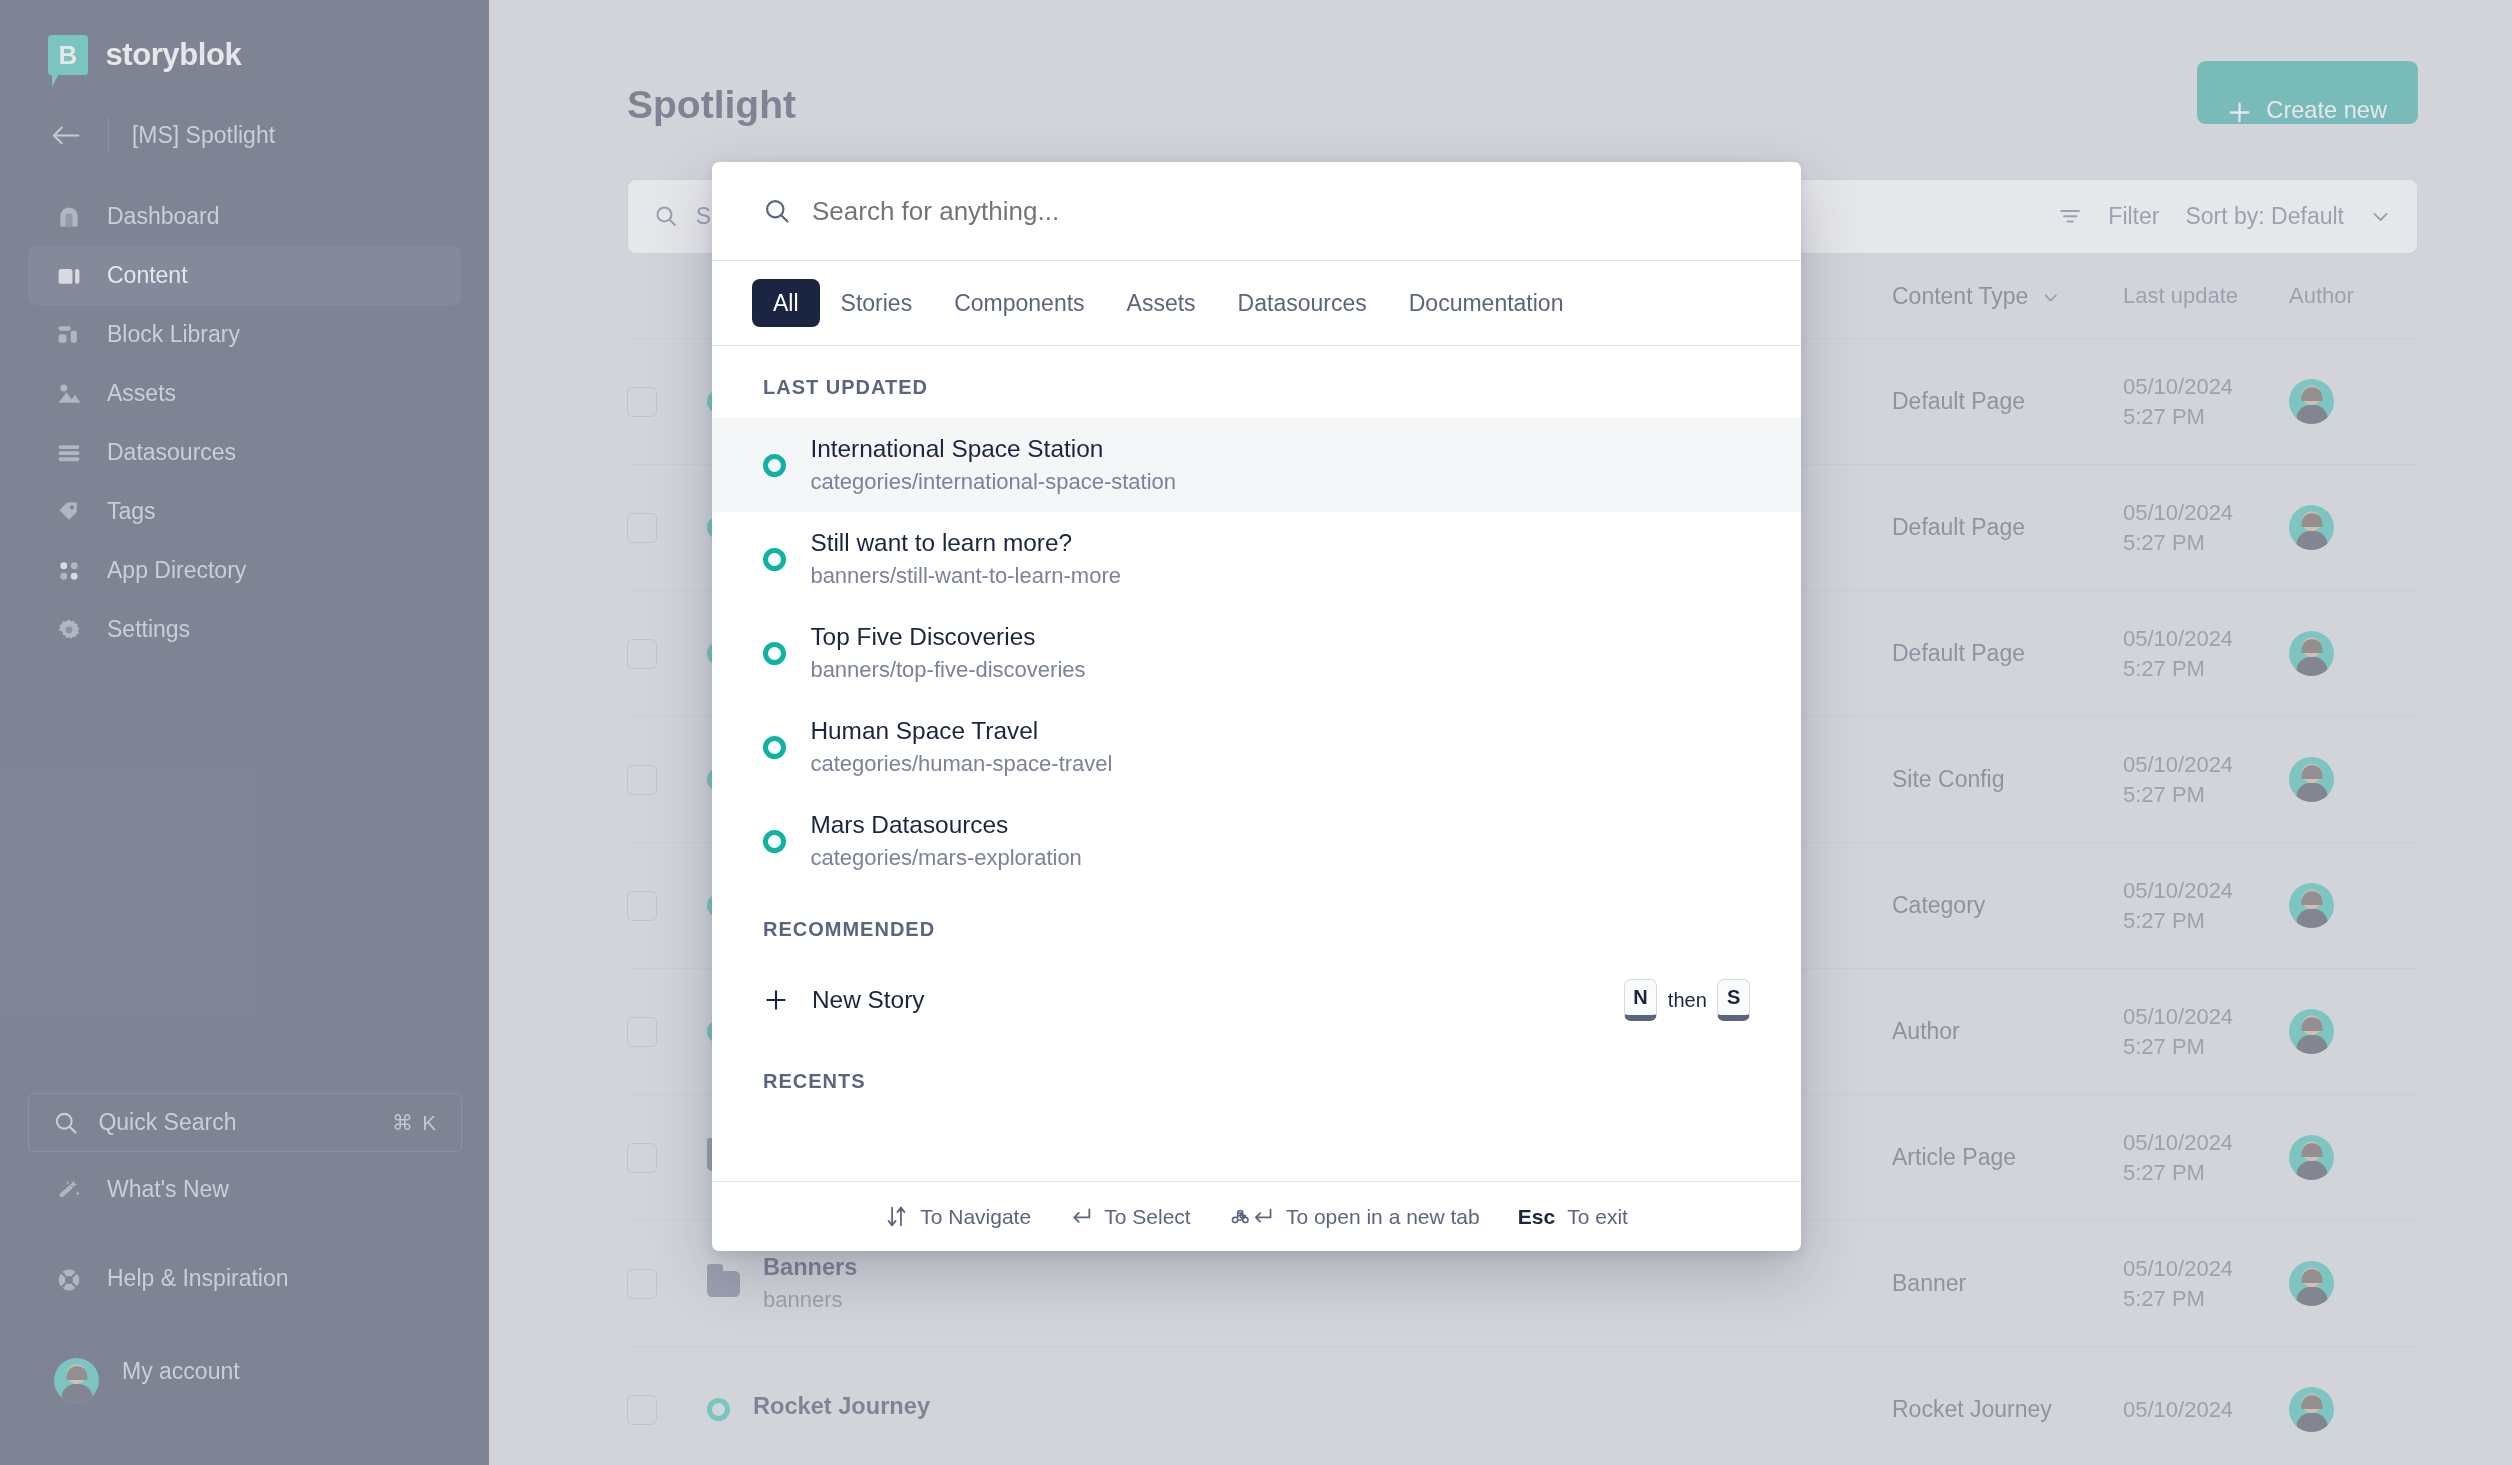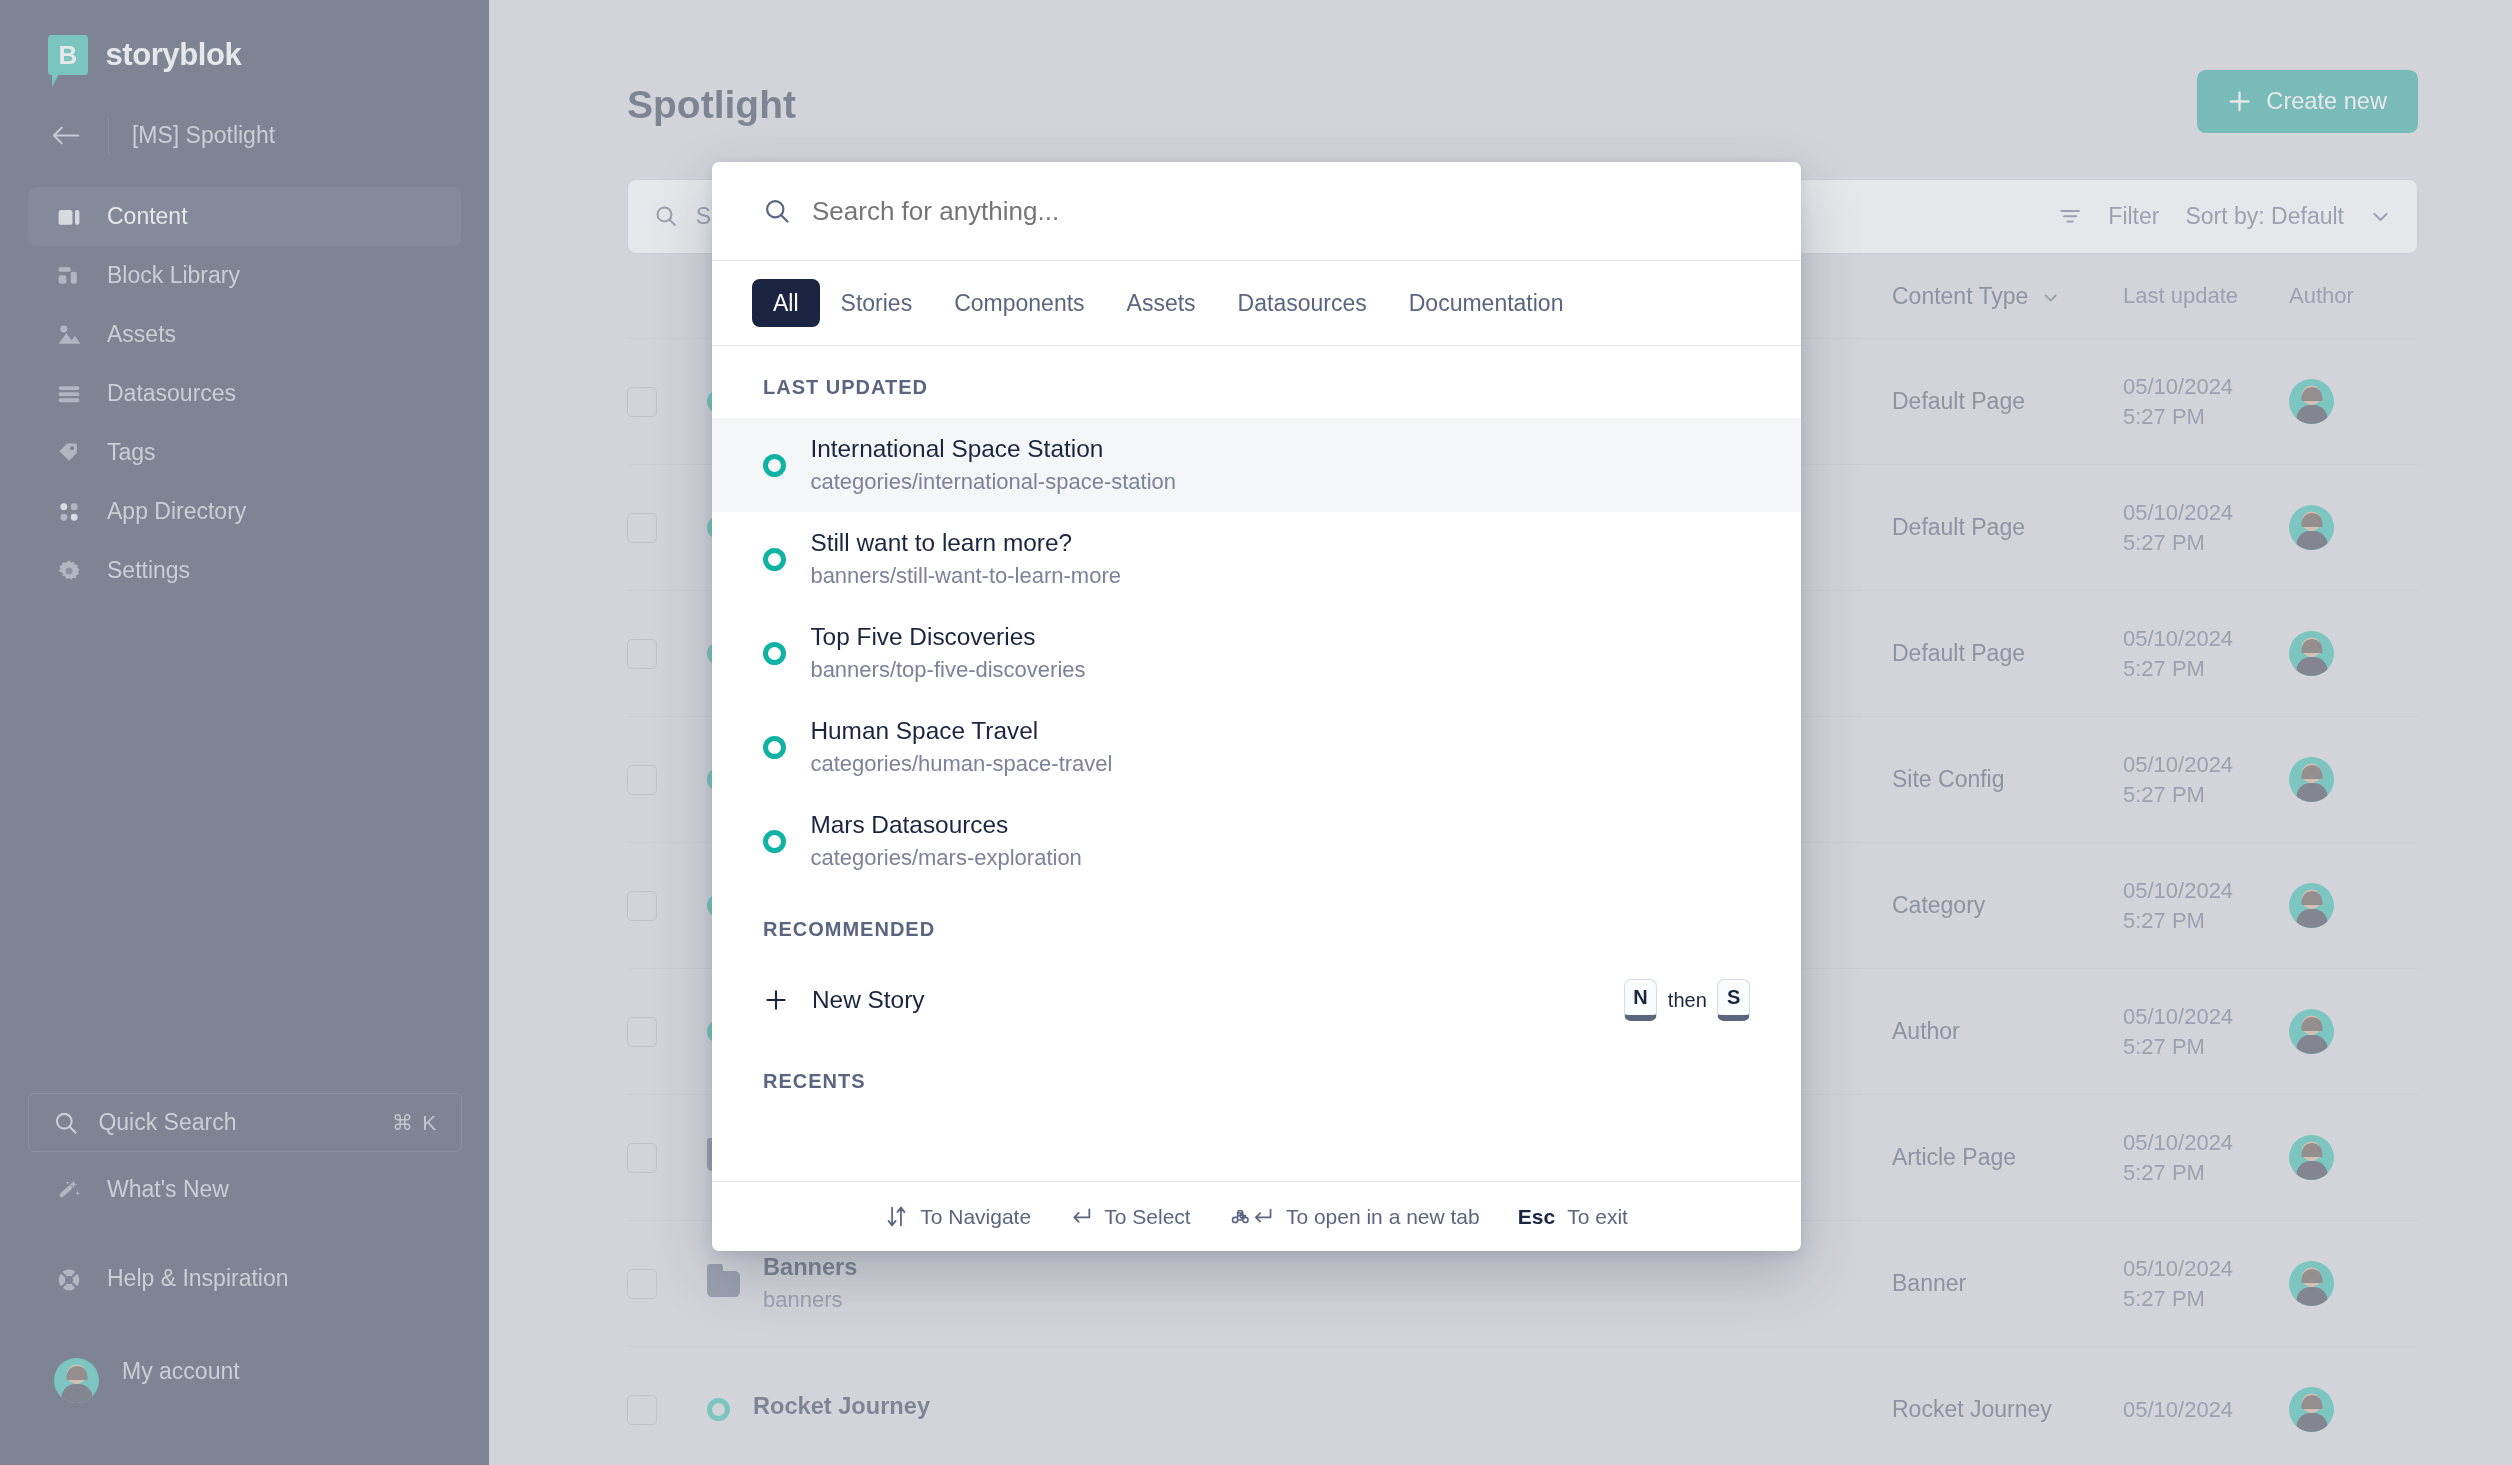--- a/index.html
+++ b/index.html
@@ -68,23 +68,23 @@
   }
   .avatar:after {
     content: ""; position: absolute; left: 50%; top: 18%; transform: translateX(-50%);
     width: 21px; height: 14px; border-radius: 10.5px 10.5px 0 0; background: #4a3b33;
   }
 
   
   #page { position: absolute; left: 489px; top: 0; width: 2023px; height: 1465px; }
   #page-title { position: absolute; left: 138px; top: 83px; font-size: 39px; font-weight: bold; color: #1b2541; }
   #create-new {
-    position: absolute; right: 94px; top: 70px; height: 63px; padding: 0 31px;
+    position: absolute; right: 94px; top: 61px; height: 63px; padding: 0 31px;
     background: #0f9e93; color: #fff; border: none; border-radius: 8.7px;
-    display: flex; align-items: center; gap: 15.7px; font-size: 23.6px; font-family: inherit;
+    display: flex; align-items: flex-end; gap: 15.7px; font-size: 23.6px; font-family: inherit;
   }
   #toolbar {
     position: absolute; left: 138px; top: 179px; right: 94px; height: 75px;
     background: #ffffff; border: 0.9px solid #c6cad3; border-radius: 8.7px;
     display: flex; align-items: center; padding: 0 26px;
   }
   #toolbar .tb-search { display: flex; align-items: center; gap: 17.4px; color: #5c6580; font-size: 23px; }
   #toolbar .tb-right { margin-left: auto; display: flex; align-items: center; gap: 26px; color: #5c6580; font-size: 23px; }
 
   #table { position: absolute; left: 138px; top: 254px; right: 94px; }
@@ -168,20 +168,29 @@
       <div class="back-arrow">
         <svg width="30" height="21" viewBox="0 0 34 24">
             <path d="M2 12h28M2 12l9-9M2 12l9 9" stroke="#b9bfcd" stroke-width="2.4" fill="none" stroke-linecap="round" stroke-linejoin="round"></path>
           </svg>
       </div>
       <div class="back-divider"></div>
       <div class="back-label">[MS] Spotlight</div>
     </div>
 
     <div class="nav">
+      <div class="nav-item">
+        <span class="nav-icn">
+          <svg width="26" height="26" viewBox="0 0 30 30">
+              <path d="M5 26V14a10 10 0 0120 0v12z" fill="#8a92a6"></path>
+              <path d="M11 26V15a4 4 0 018 0v11z" fill="#4c5672"></path>
+            </svg>
+        </span>
+        <span>Dashboard</span>
+      </div>
       <div class="nav-item active">
         <span class="nav-icn">
           <svg width="26" height="26" viewBox="0 0 30 30">
               <rect x="3" y="7" width="16" height="17" rx="3" fill="#dfe3ec"></rect>
               <rect x="22" y="7" width="5" height="17" rx="2.5" fill="#dfe3ec"></rect>
             </svg>
         </span>
         <span>Content</span>
       </div>
       <div class="nav-item">

